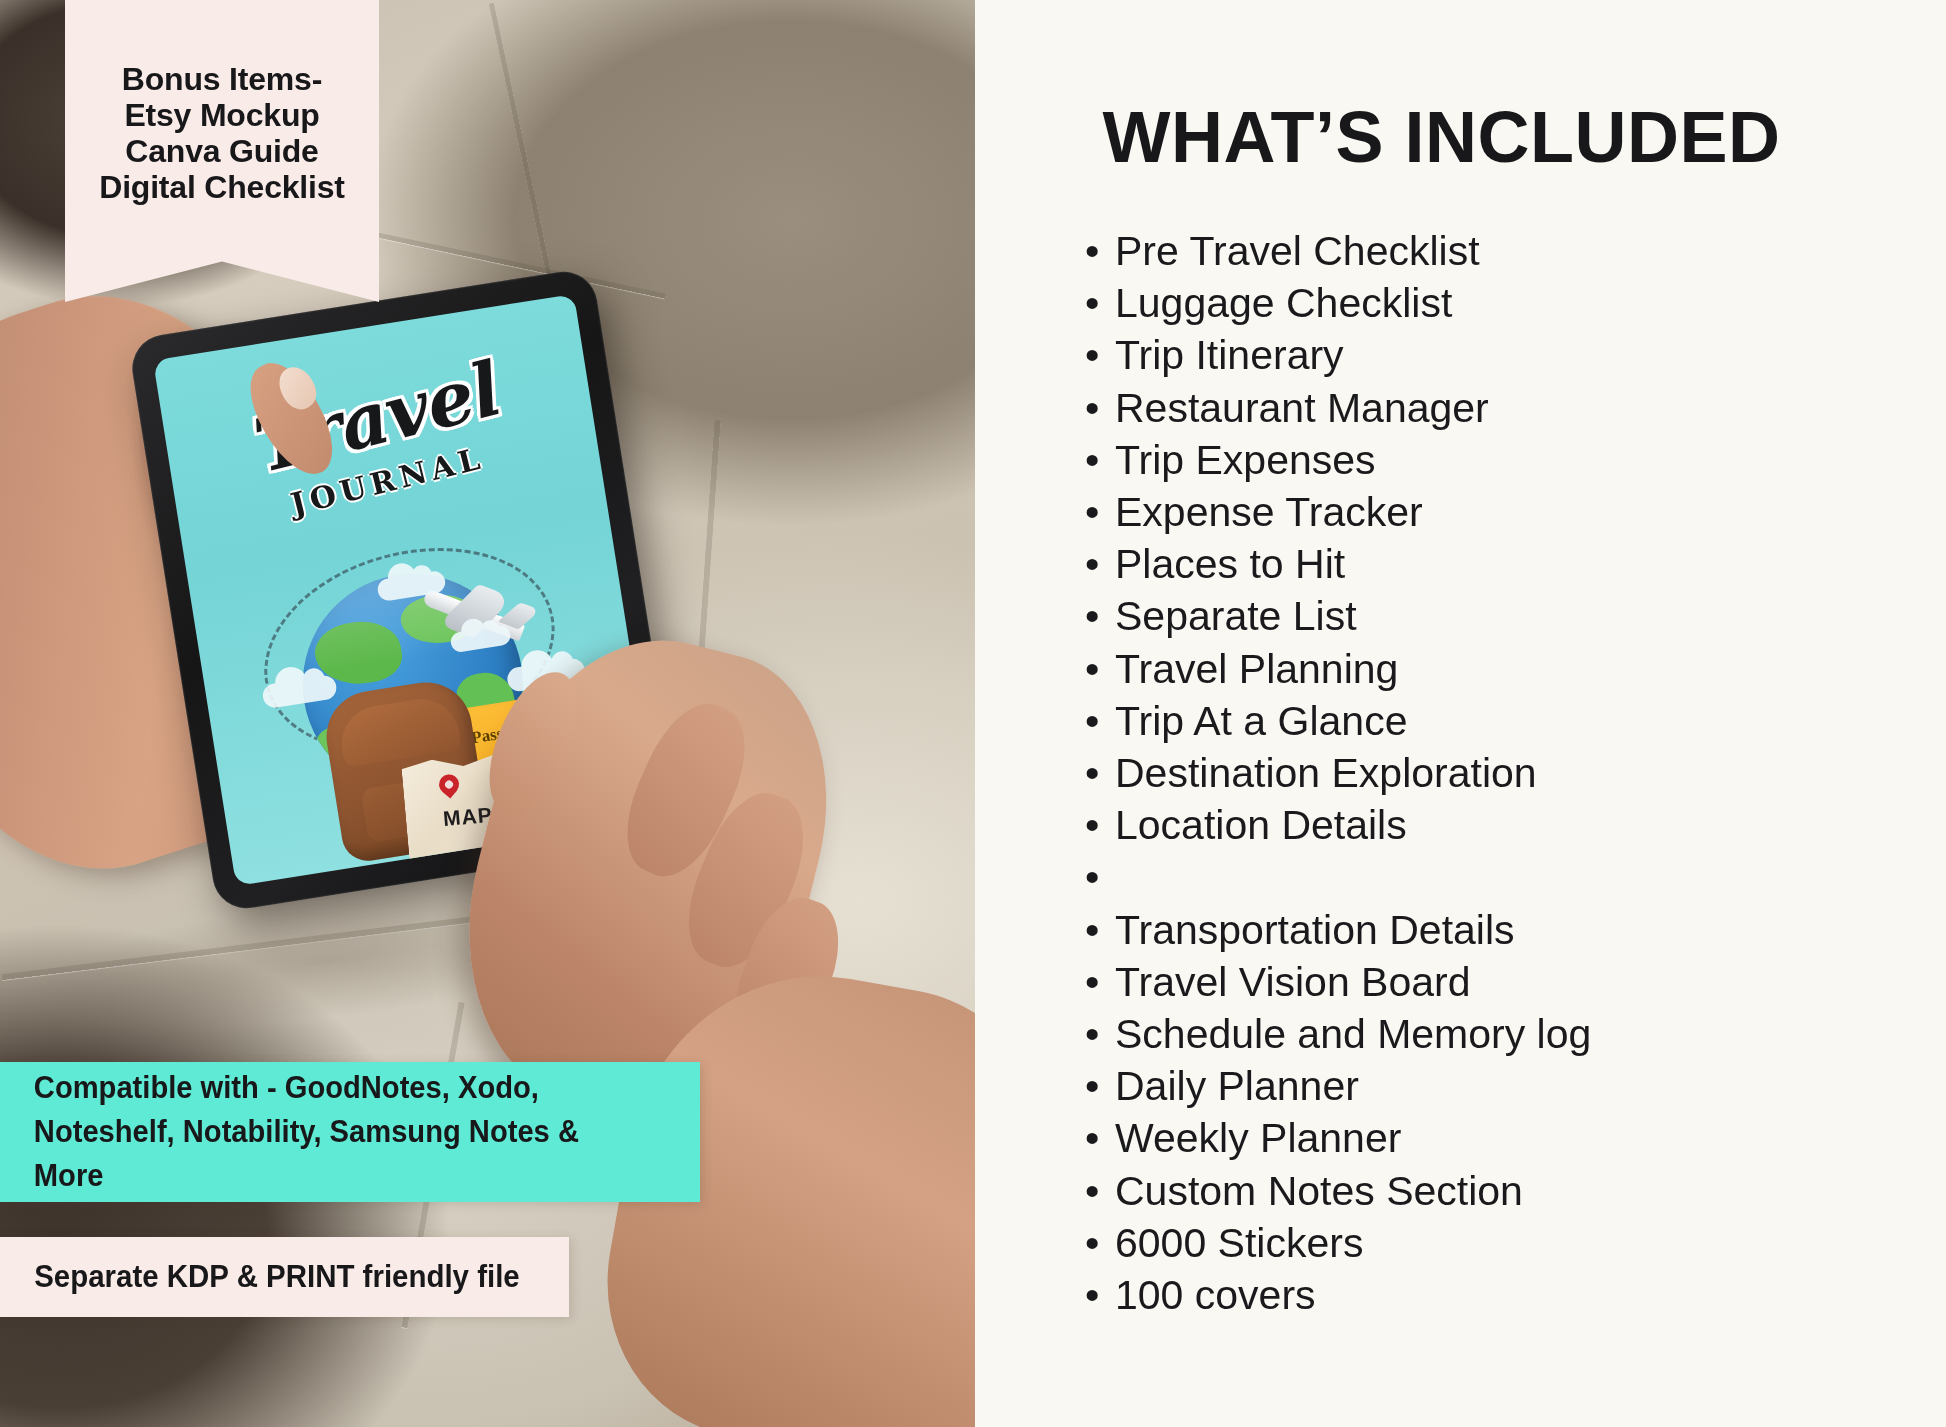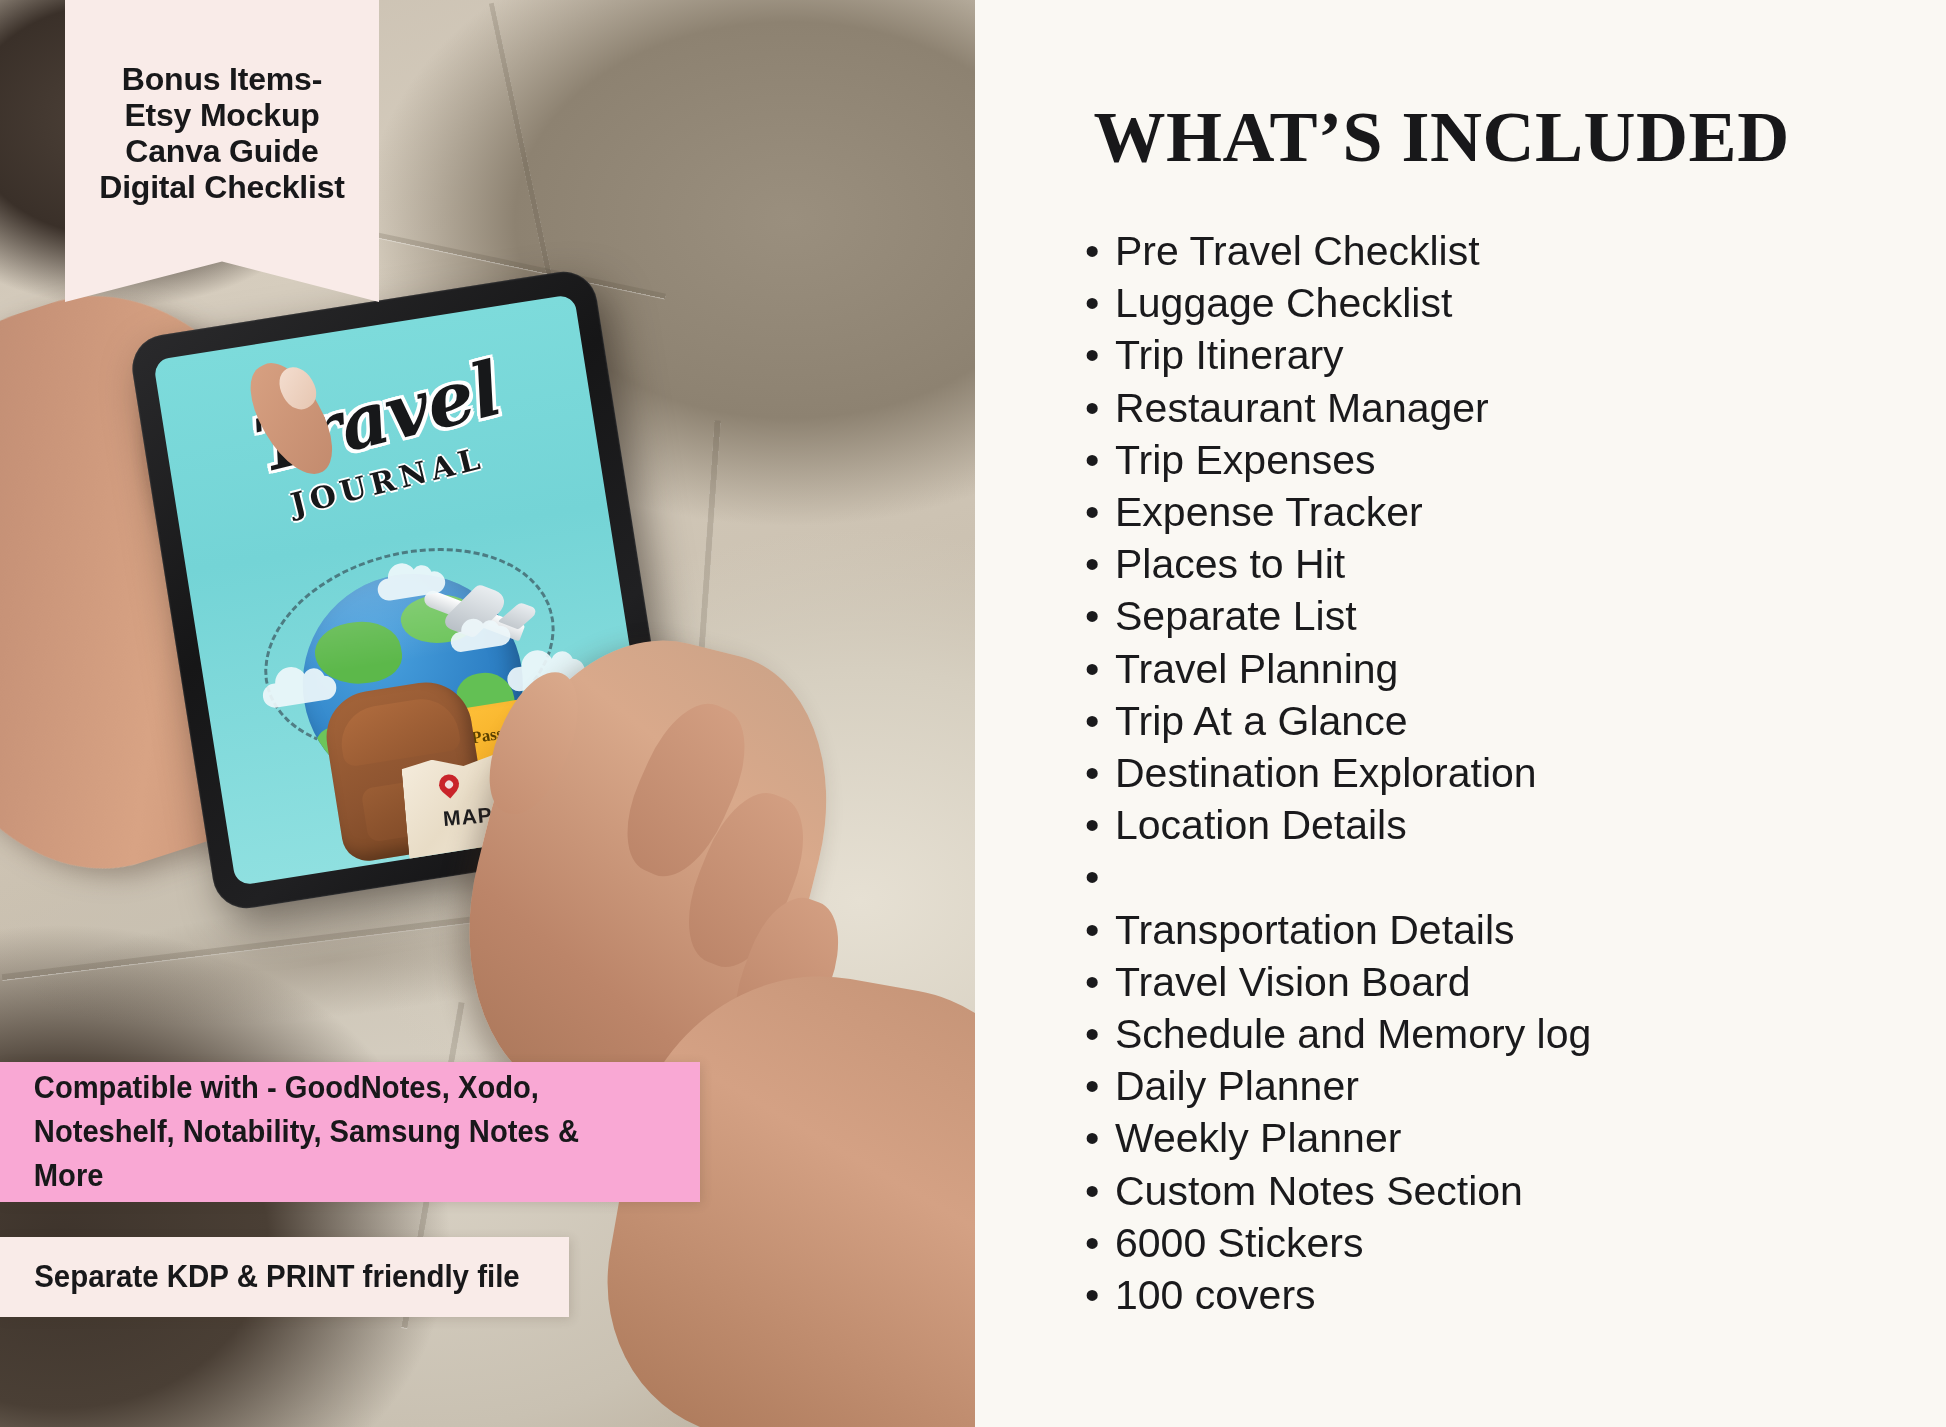--- a/index.html
+++ b/index.html
@@ -374,21 +374,21 @@
     letter-spacing: -0.2px;
     white-space: pre-line;
     padding-bottom: 24px;
   }
 
   
   .compat-box {
     position: absolute;
     left: 0; top: 1062px;
     width: 700px; height: 140px;
-    background: #f9a8d4;
+    background: #5eead4;
     display: flex;
     align-items: center;
     box-shadow: 2px 2px 10px rgba(70,50,40,0.16);
   }
   .compat-text {
     padding-left: 36px;
     padding-right: 18px;
     font-family: "Liberation Sans", sans-serif;
     font-weight: bold;
     font-size: 31px;
@@ -422,21 +422,21 @@
     position: absolute;
     left: 975px; top: 0;
     width: 971px; height: 1427px;
     background: #faf8f3;
   }
   .heading {
     position: absolute;
     left: 0; right: 38px;
     top: 96px;
     text-align: center;
-    font-family: Liberation Serif, serif;
+    font-family: Liberation Sans, sans-serif;
     font-weight: bold;
     font-size: 72px;
     letter-spacing: 0.5px;
     color: #18181a;
   }
   .list {
     position: absolute;
     left: 110px;
     top: 225px;
     margin: 0;

